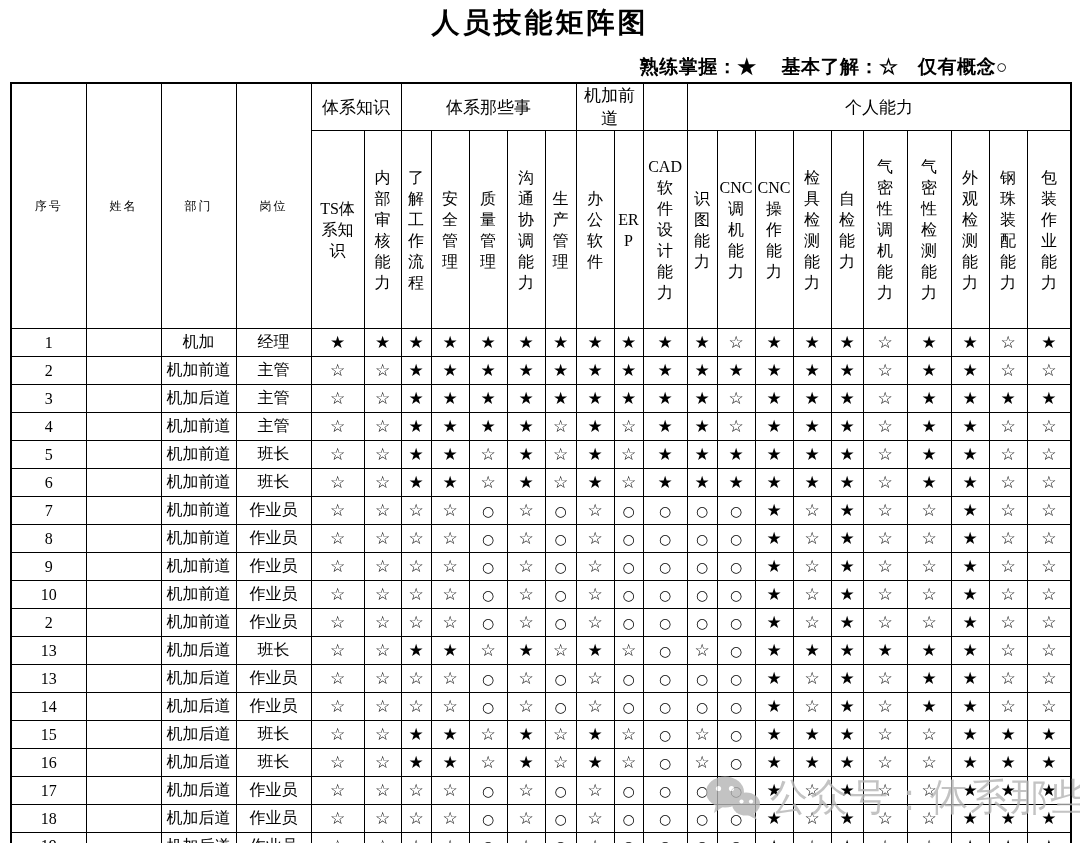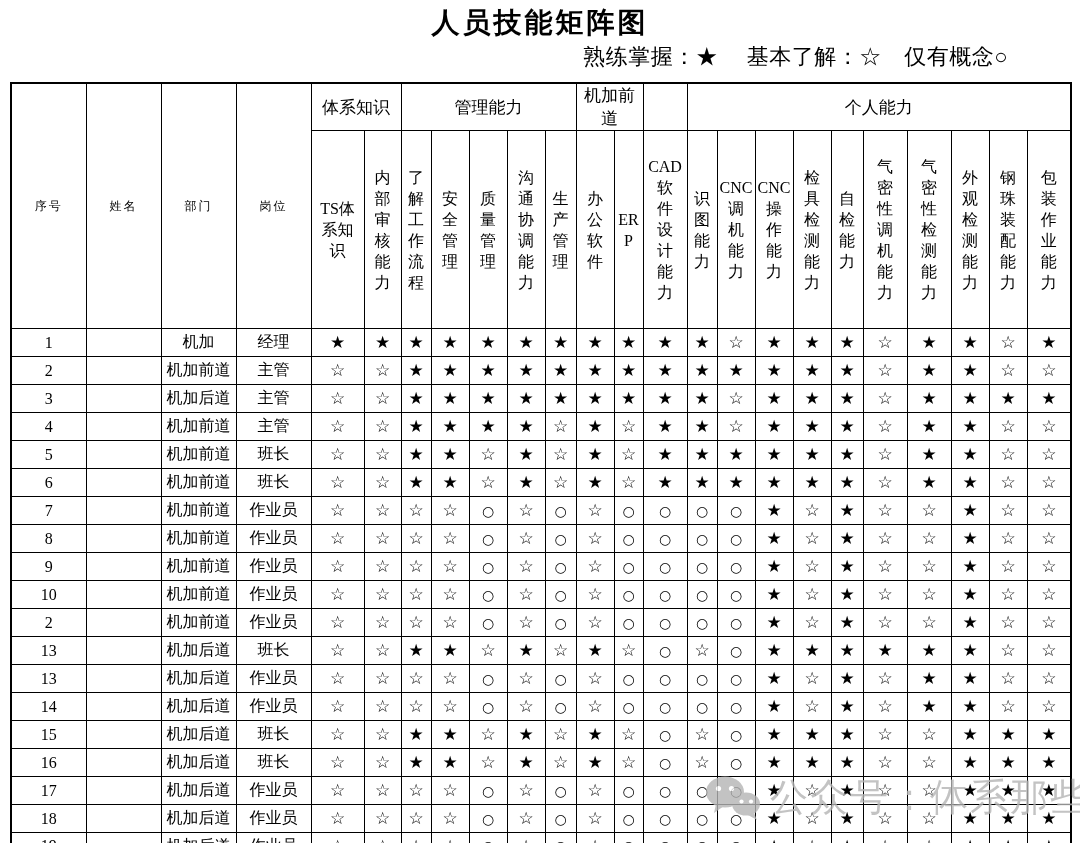--- a/index.html
+++ b/index.html
@@ -3,21 +3,21 @@
 <meta charset="utf-8">
 <style>
   html,body{margin:0;padding:0;background:#fff;}
   body{width:1080px;height:843px;overflow:hidden;position:relative;
        font-family:"Liberation Serif","DejaVu Serif",serif;color:#000;}
   .page{position:relative;width:1080px;height:843px;background:#fff;}
 
   .title{position:absolute;top:4px;left:0;width:100%;text-align:center;
          font-size:28px;font-weight:bold;letter-spacing:3px;}
 
-  .legend{position:absolute;top:42px;right:72px;font-size:22px;font-weight:normal;
+  .legend{position:absolute;top:54px;right:72px;font-size:19px;font-weight:bold;
           letter-spacing:.5px;}
 
   table.matrix{position:absolute;top:82px;left:10px;width:1060px;
          border-collapse:collapse;table-layout:fixed;border:2px solid #000;}
   .matrix th,.matrix td{border:1.5px solid #000;padding:0;text-align:center;
          vertical-align:middle;overflow:hidden;font-weight:normal;}
 
   .group-h{height:25px;font-size:17px;font-weight:bold;}
   .base-h{font-size:12px;font-weight:bold;letter-spacing:2px;}
   .skill-h{height:197px;font-size:16px;font-weight:bold;}
@@ -72,21 +72,21 @@
         <col style="width: 38px;">
         <col style="width: 44px;">
       </colgroup>
     <thead>
         <tr>
           <th rowspan="2" class="base-h">序号</th>
           <th rowspan="2" class="base-h">姓名</th>
           <th rowspan="2" class="base-h">部门</th>
           <th rowspan="2" class="base-h">岗位</th>
           <th colspan="2" class="group-h">体系知识</th>
-          <th colspan="5" class="group-h">管理能力</th>
+          <th colspan="5" class="group-h">体系那些事</th>
           <th colspan="2" class="group-h">机加前道</th>
           <th colspan="1" class="group-h"></th>
           <th colspan="10" class="group-h">个人能力</th>
         </tr>
         <tr>
           <th class="skill-h">
             <div>TS体</div>
             <div>系知</div>
             <div>识</div>
           </th>

